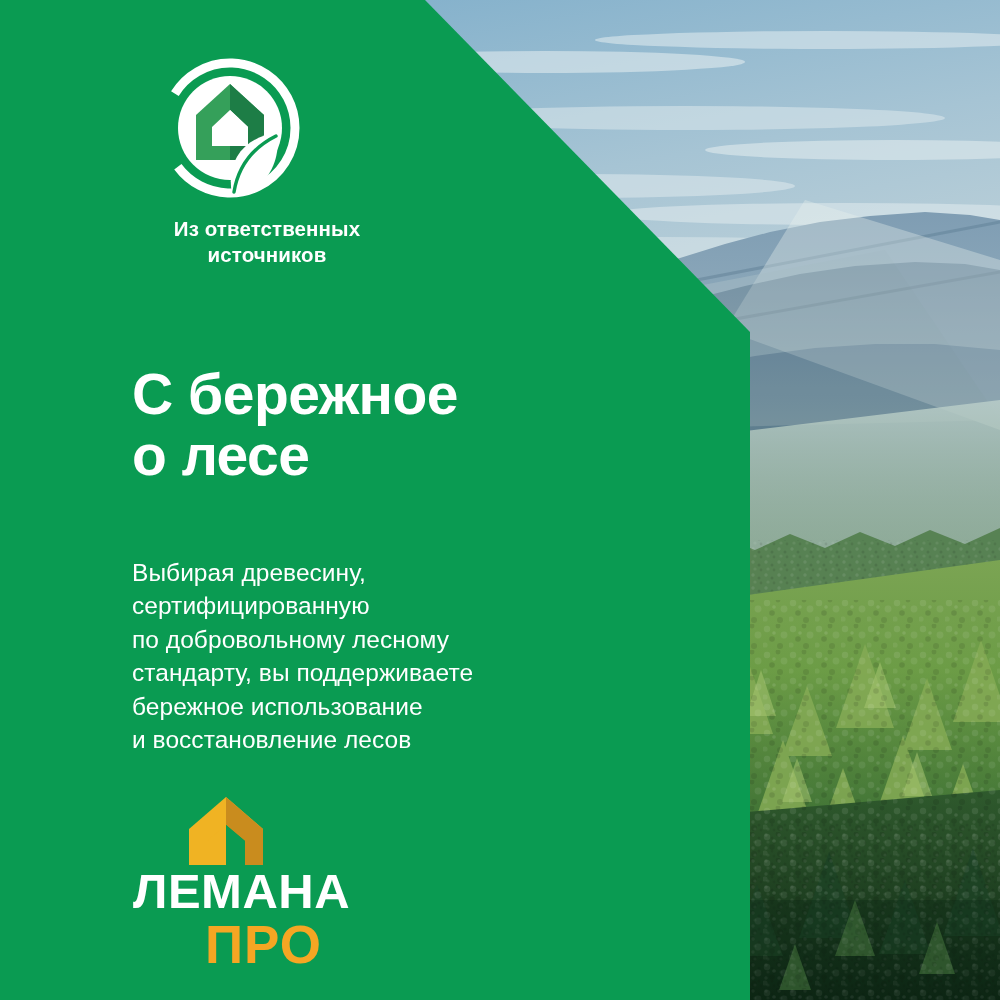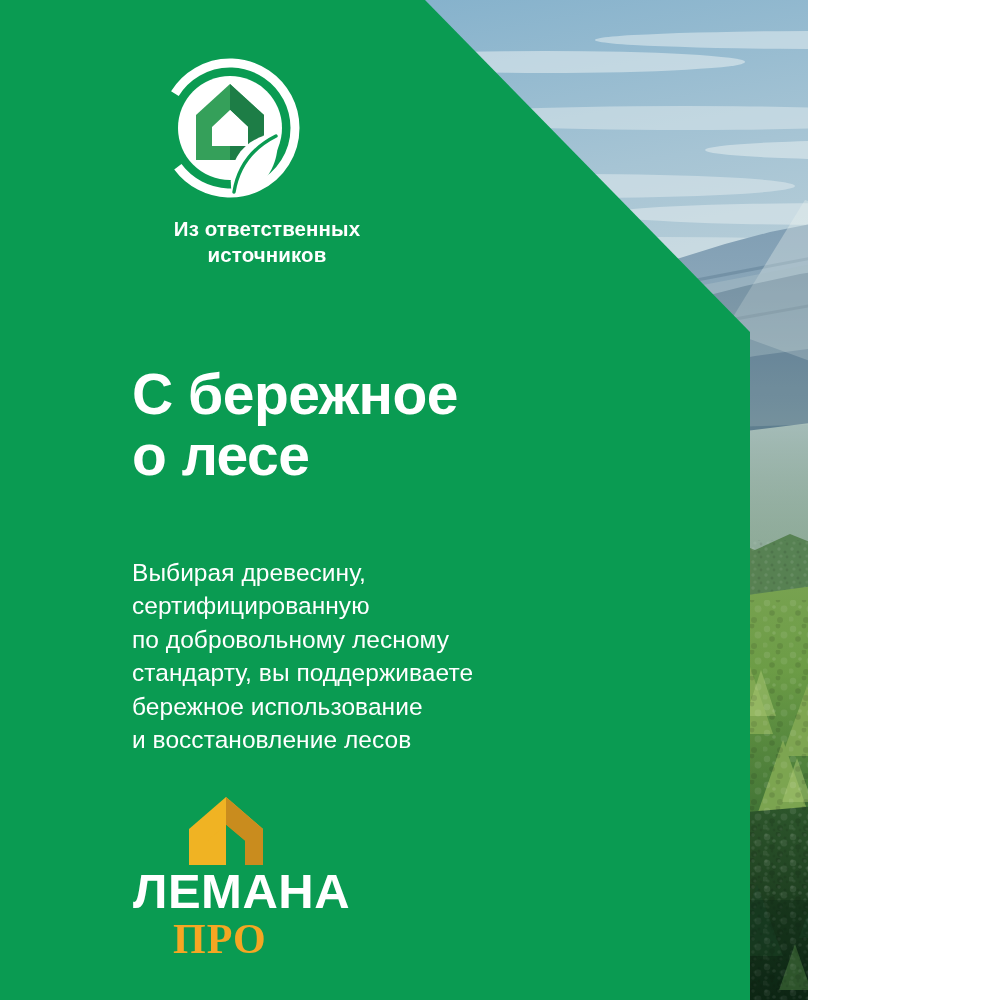--- a/index.html
+++ b/index.html
@@ -2,21 +2,21 @@
 <html><head>
 <meta charset="utf-8">
 <style>
   html, body {
     margin: 0;
     padding: 0;
     background: #ffffff;
   }
   .poster {
     position: relative;
-    width: 808px;
+    width: 1000px;
     height: 1000px;
     overflow: hidden;
     font-family: "Liberation Sans", sans-serif;
     background: #0f172a;
   }
 
   
   .photo {
     position: absolute;
     left: 425px;
@@ -102,27 +102,26 @@
   .brand-name {
     margin-top: 0;
     color: #ffffff;
     font-size: 49px;
     font-weight: bold;
     letter-spacing: 0.5px;
     line-height: 1;
   }
   .brand-sub {
     margin-top: 2px;
-    margin-left: 40px;
+    margin-left: 72px;
     color: #f5a623;
-    font-size: 42px;
+    font-size: 53px;
     font-weight: bold;
     letter-spacing: 1px;
     line-height: 1;
-    font-family: Liberation Serif, serif;
   }
 </style>
 </head>
 <body>
 
 <div class="poster">
 
   <div class="photo">
     <svg viewBox="0 0 575 1000" preserveAspectRatio="none" aria-hidden="true">
       <defs>

